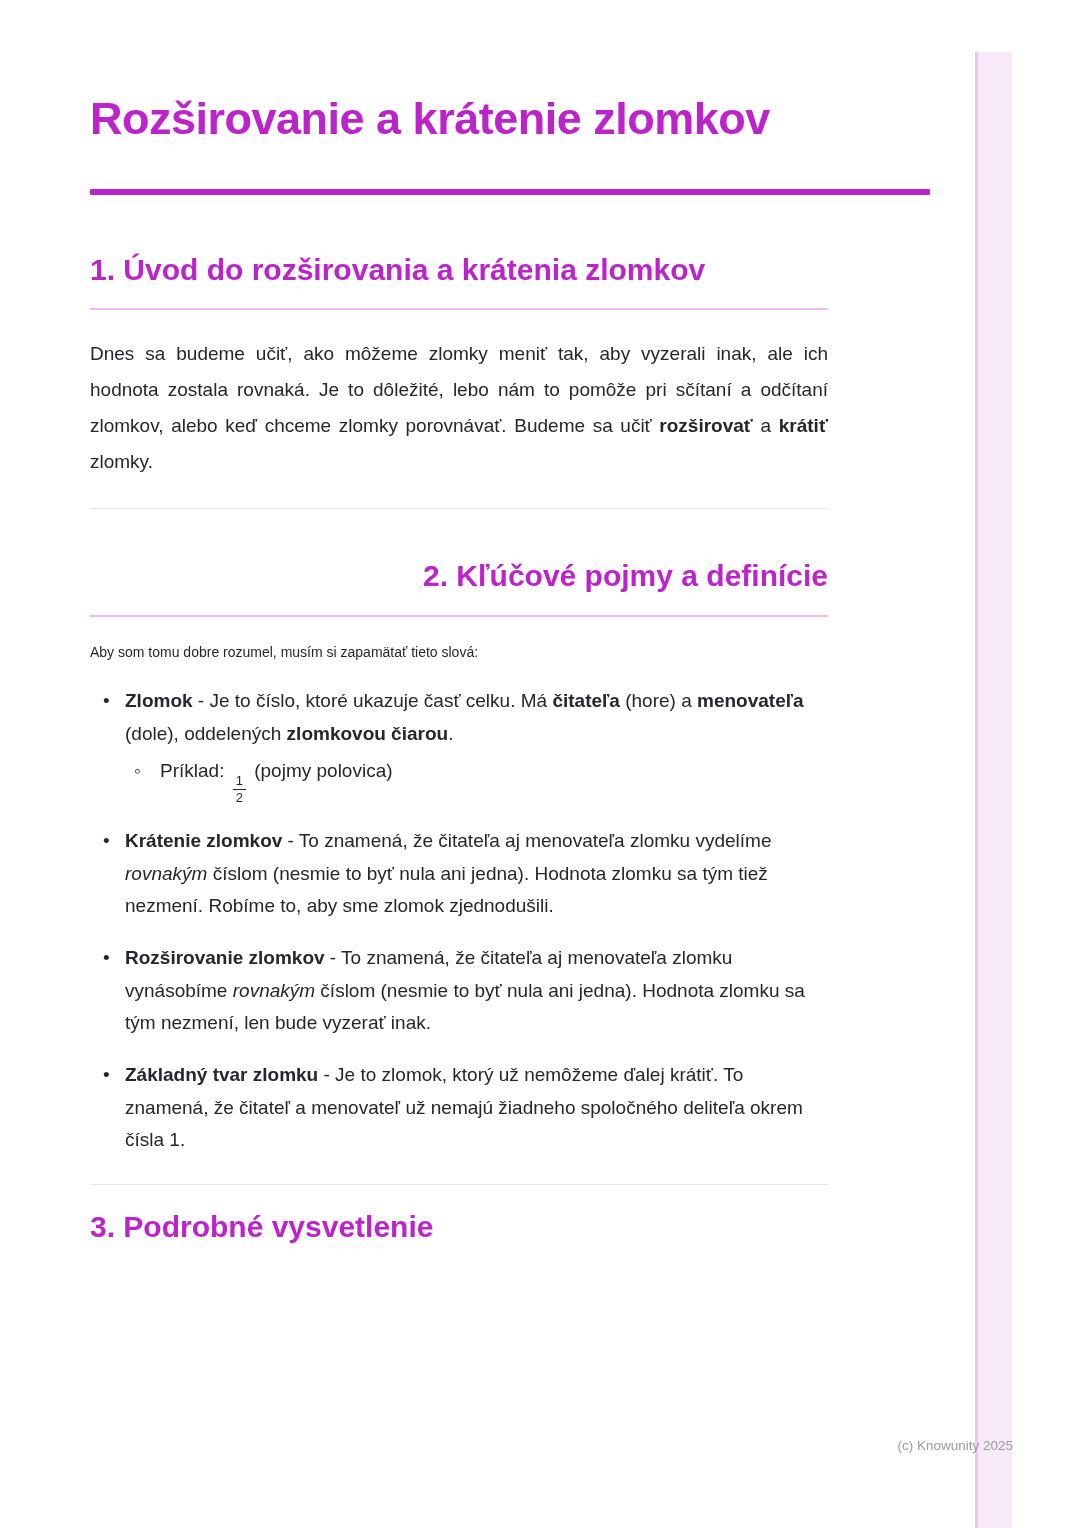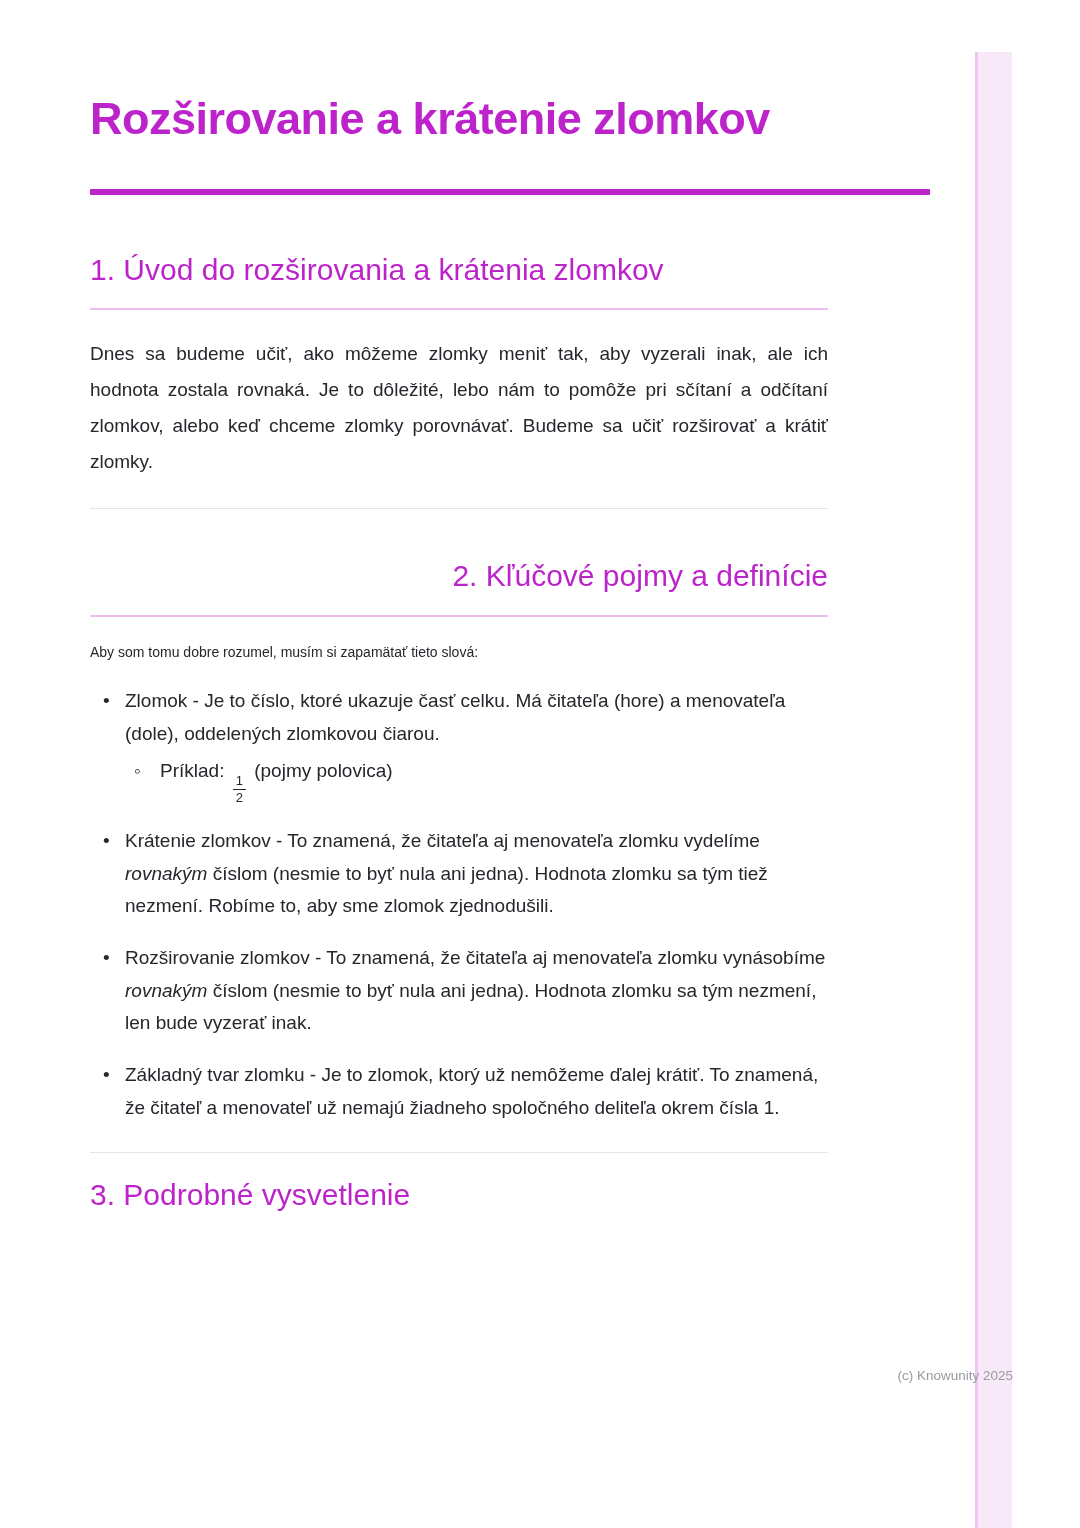--- a/index.html
+++ b/index.html
@@ -33,21 +33,21 @@
     margin: 0;
   }
   .title-rule {
     width: 840px; height: 6px;
     background: #bd23cb;
     margin-top: 40px;
     border-radius: 1px;
   }
   h2 {
     font-size: 30px;
-    font-weight: 400;
+    font-weight: 700;
     line-height: 1.38;
     color: #bd23cb;
     margin: 0;
   }
   .h2-s1 { margin-top: 54px; }
   .h2-s2 { margin-top: 46px; text-align: right; }
   .h2-s3 { margin-top: 21px; }
   .h2-rule {
     width: 738px; height: 2px;
     background: #edbdf1;
@@ -99,36 +99,36 @@
     font-size: 19px;
     line-height: 1.8;
     margin-top: 2px;
   }
   ul.sub > li::before {
     content: "◦";
     position: absolute;
     left: 9px; top: 0;
     color: #26262c;
   }
-  .b { font-weight: 400; }
+  .b { font-weight: 700; }
   .i { font-style: italic; }
   .frac {
     display: inline-flex;
     flex-direction: column;
     align-items: center;
     vertical-align: -8px;
     line-height: 1.1;
     font-size: 13px;
     margin: 0 3px;
   }
   .frac .num { padding: 0 3px 1px; }
   .frac .den { border-top: 1.2px solid #26262c; padding: 1px 3px 0; }
   .footer {
     position: absolute;
-    right: 67px; top: 1368px;
+    right: 67px; top: 1438px;
     font-size: 13.5px;
     color: #9a9aa2;
     z-index: 2;
   }
 </style>
 </head>
 <body>
 
 <div class="stripe"></div>
 

